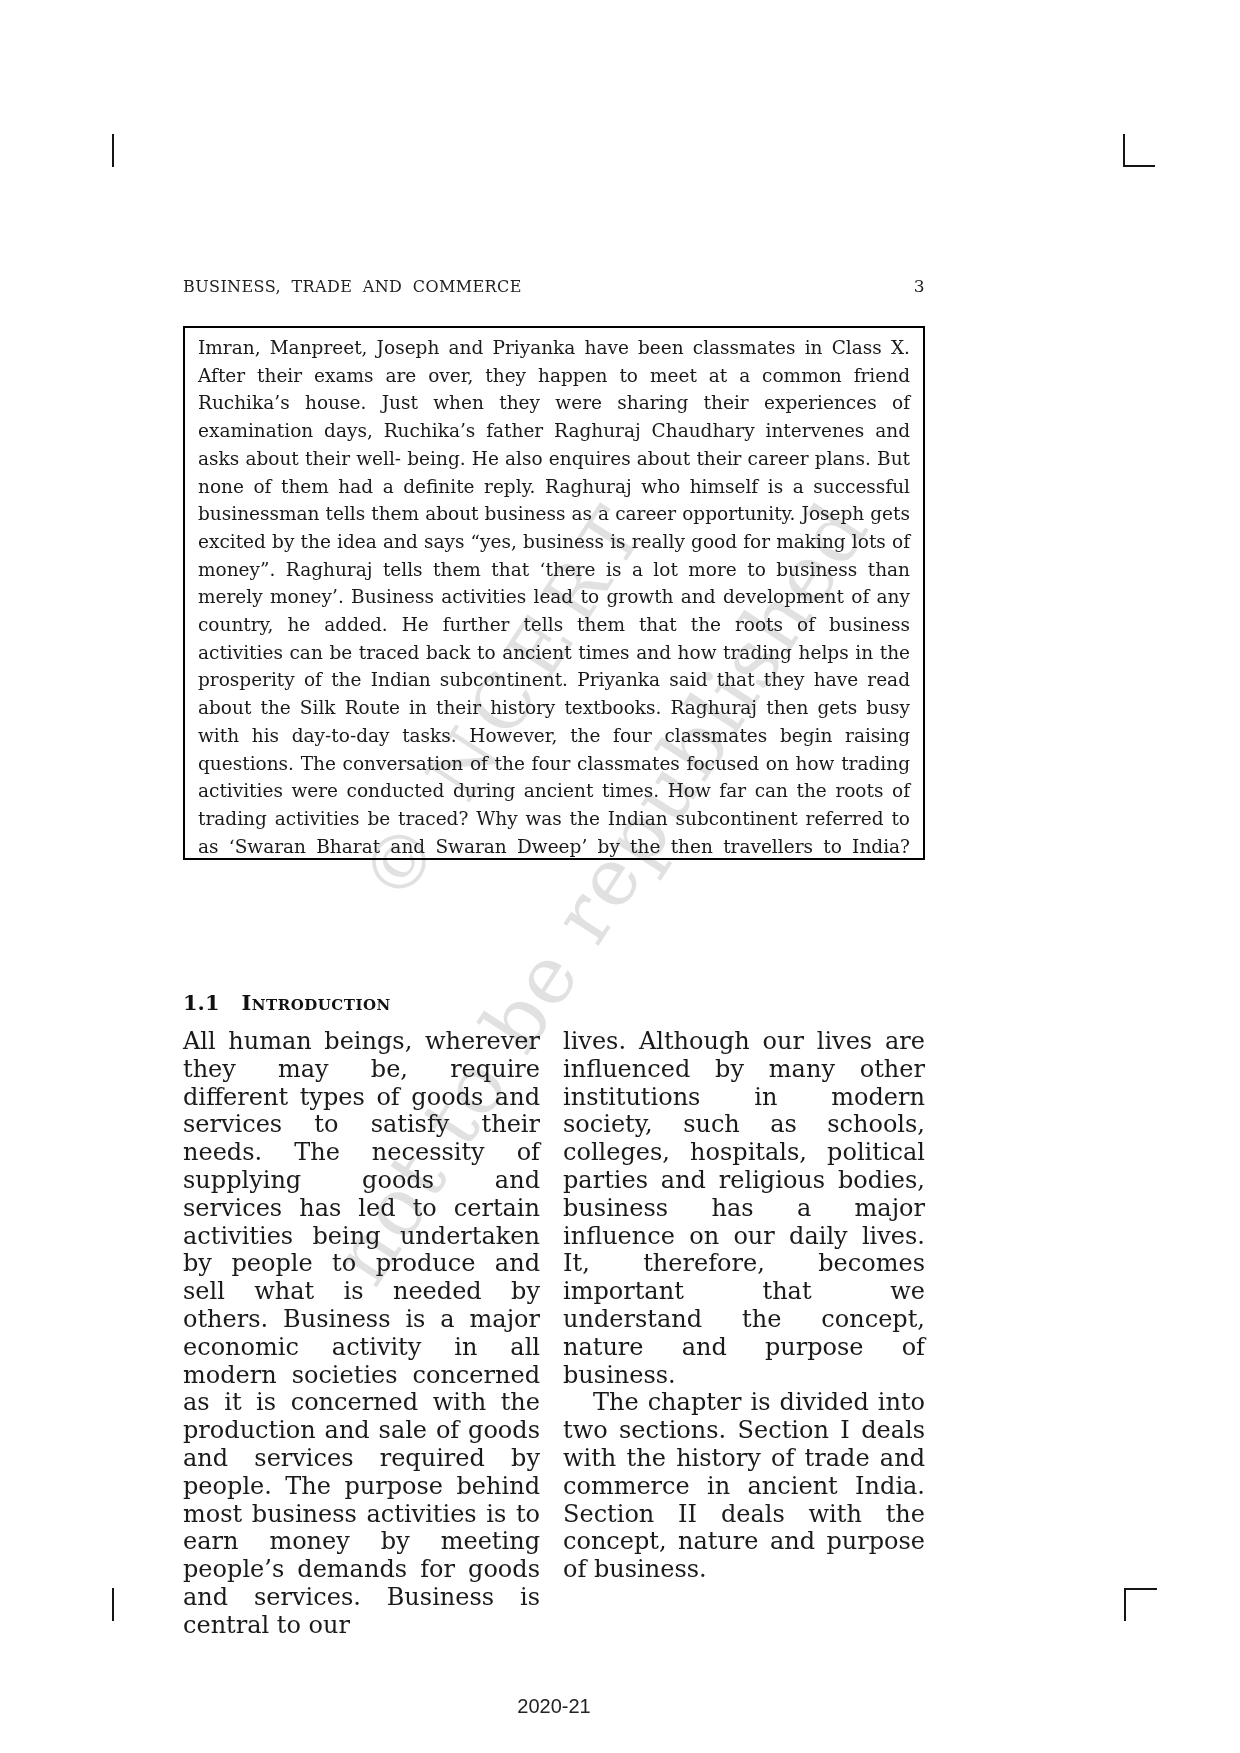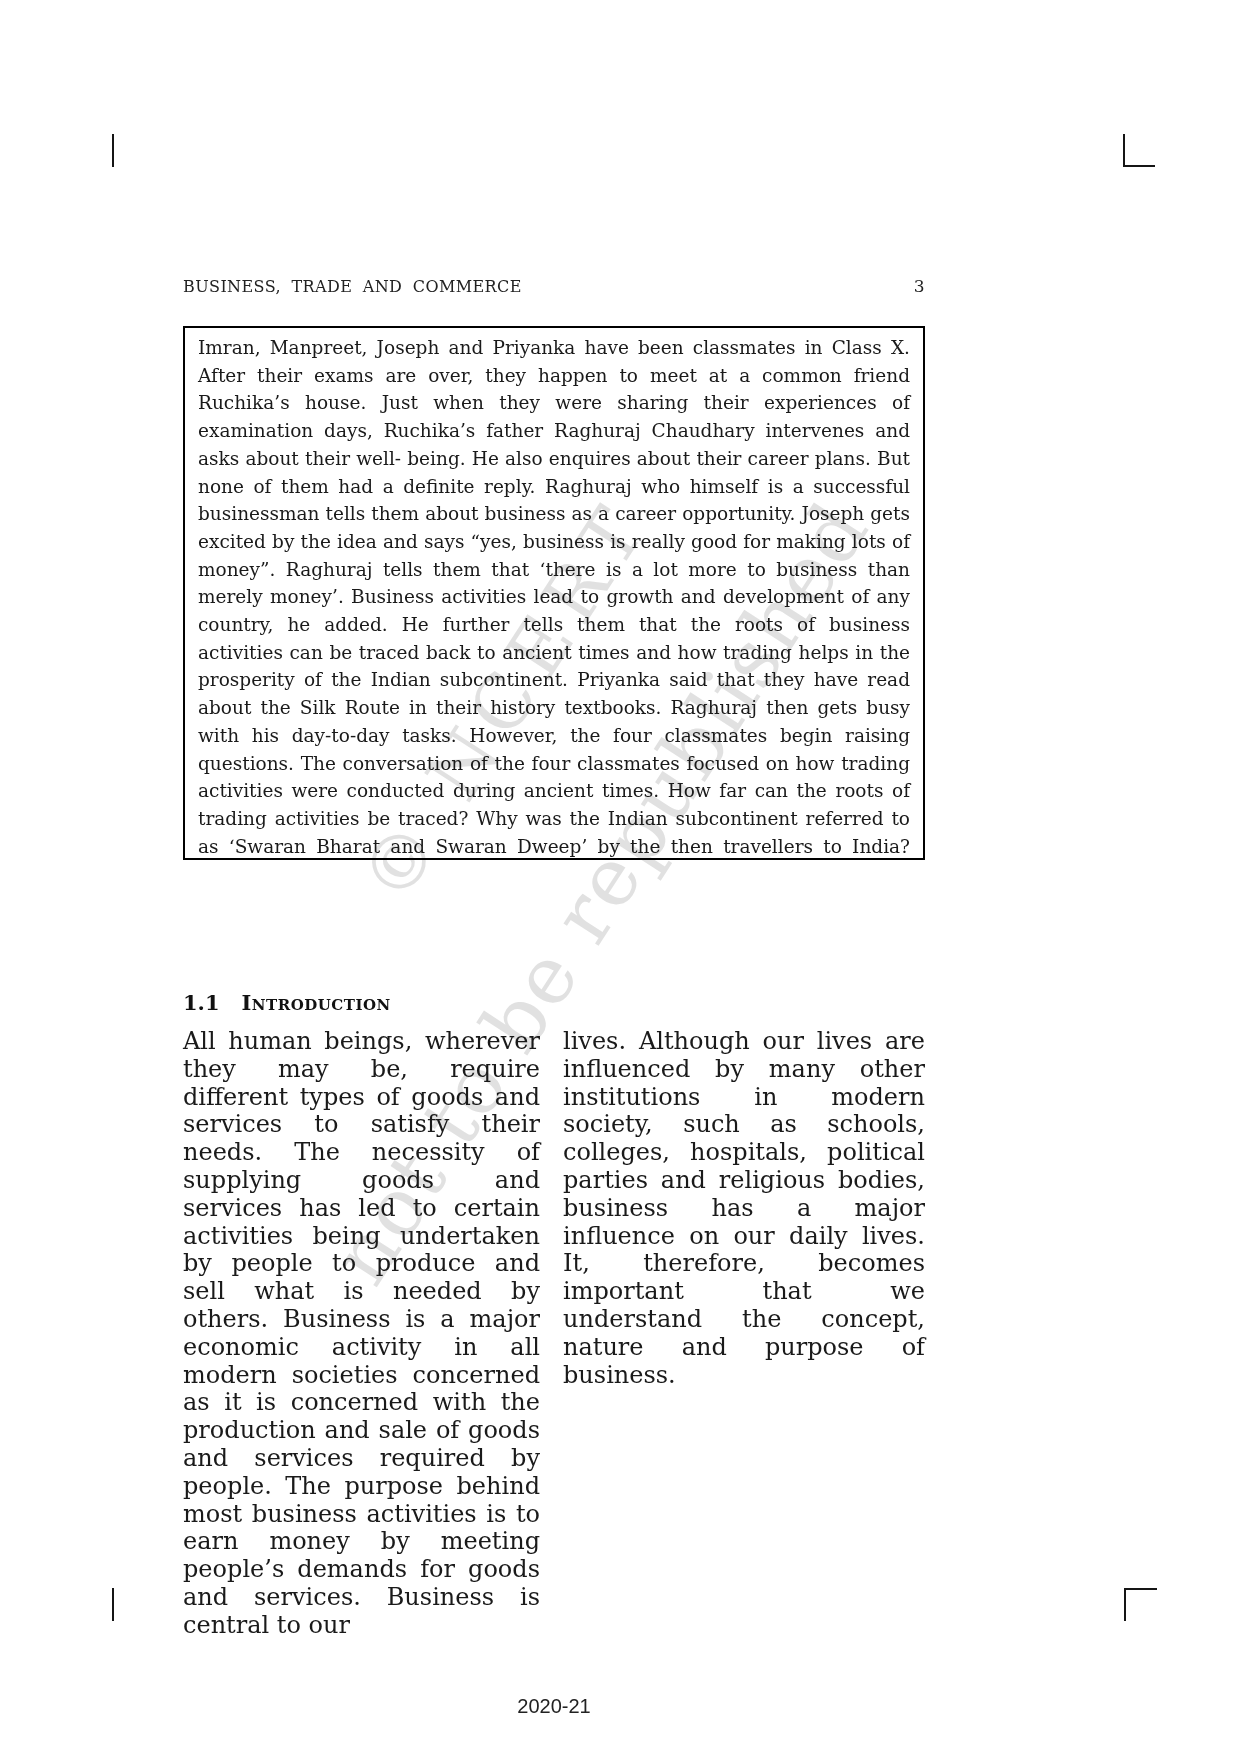--- a/index.html
+++ b/index.html
@@ -87,19 +87,20 @@
     <div id="section-heading">
       <span class="num">1.1</span><span class="word">Introduction</span>
     </div>
 
     <div id="columns">
       <div class="col" id="col-left">
         <p>All human beings, wherever they may be, require different types of goods and services to satisfy their needs. The necessity of supplying goods and services has led to certain activities being undertaken by people to produce and sell what is needed by others. Business is a major economic activity in all modern societies concerned as it is concerned with the production and sale of goods and services required by people. The purpose behind most business activities is to earn money by meeting people’s demands for goods and services. Business is central to our</p>
       </div>
       <div class="col" id="col-right">
         <p>lives. Although our lives are influenced by many other institutions in modern society, such as schools, colleges, hospitals, political parties and religious bodies, business has a major influence on our daily lives. It, therefore, becomes important that we understand the concept, nature and purpose of business.</p>
+        <p class="indent">The chapter is divided into two sections. Section I deals with the history of trade and commerce in ancient India. Section II deals with the concept, nature and purpose of business.</p>
       </div>
     </div>
 
     <div id="footer">2020-21</div>
 
   </div>
 </div>
 
 </body></html>

